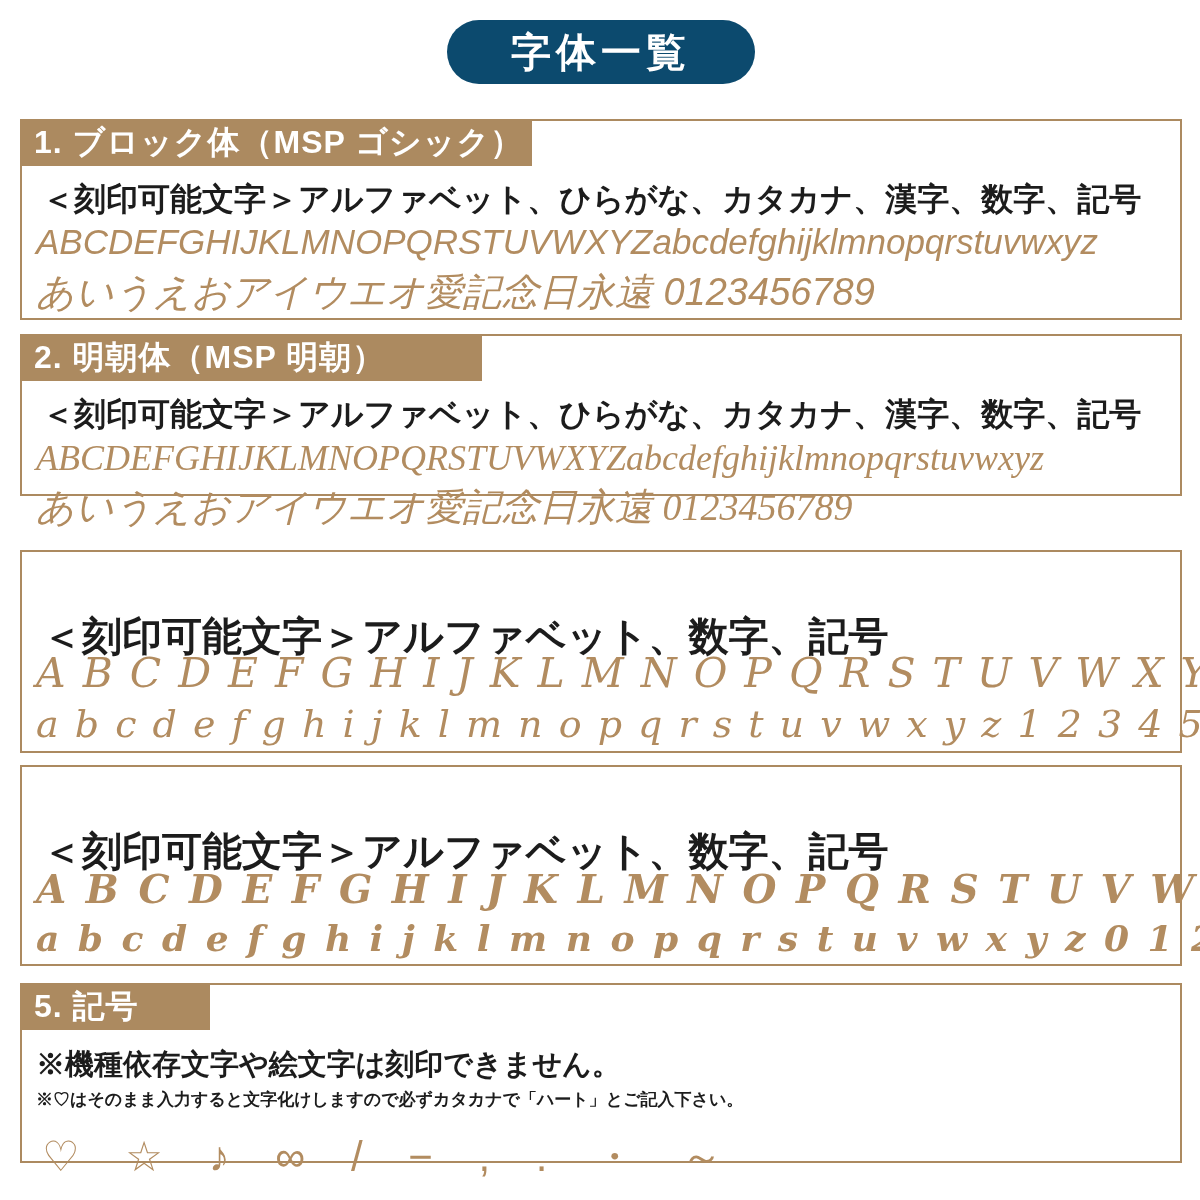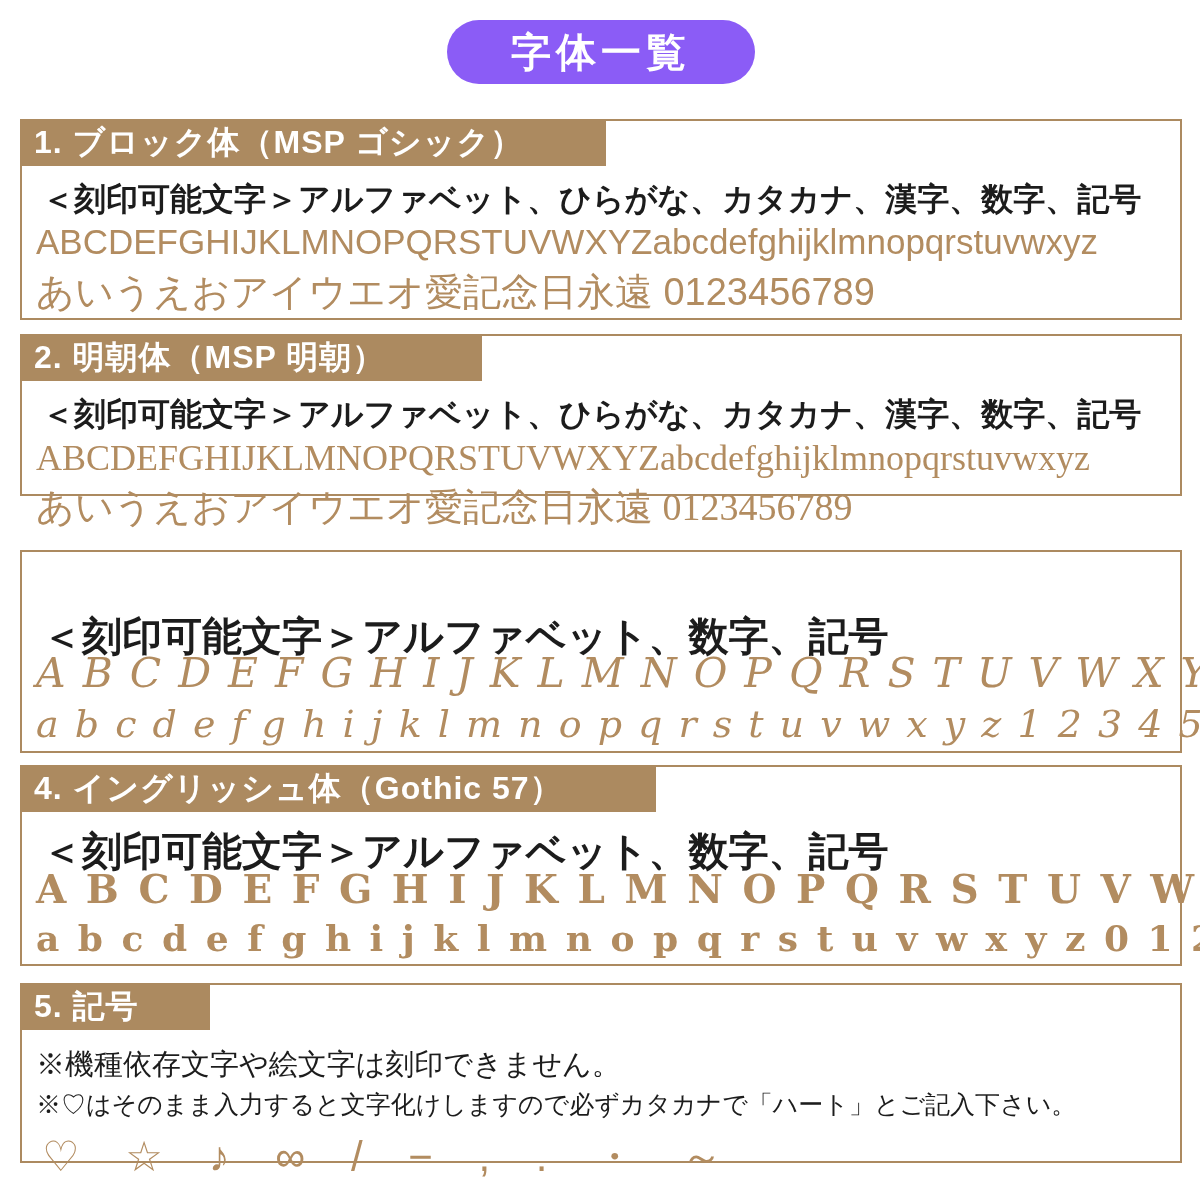--- a/index.html
+++ b/index.html
@@ -2,64 +2,64 @@
 <html><head>
 <meta charset="utf-8">
 <style>
   html,body{margin:0;padding:0;}
   body{
     width:1200px;height:1200px;position:relative;background:#ffffff;
     font-family:"Liberation Sans", sans-serif;overflow:hidden;
   }
   .title-pill{
     position:absolute;top:20px;left:447px;width:308px;height:64px;
-    background:#8b5cf6;border-radius:34px;color:#ffffff;
+    background:#0c4a6e;border-radius:34px;color:#ffffff;
     font-size:40px;font-weight:700;letter-spacing:5px;
     display:flex;align-items:center;justify-content:center;
   }
   .box{
     position:absolute;left:20px;width:1162px;box-sizing:border-box;
     border:2px solid #ac8a60;background:#ffffff;
   }
   .s1{top:119px;height:201px}
   .s2{top:334px;height:162px}
   .s3{top:550px;height:203px}
   .s4{top:765px;height:201px}
   .s5{top:983px;height:180px}
   .bar{
     position:absolute;top:-2px;left:-2px;height:47px;background:#ac8a60;
     color:#ffffff;font-weight:700;font-size:32px;line-height:47px;
     padding-left:14px;box-sizing:border-box;white-space:nowrap;letter-spacing:1px;
   }
-  .bar-1{width:586px}
+  .bar-1{width:512px}
   .bar-2{width:462px}
   .bar-3{width:456px}
   .bar-4{width:636px}
   .bar-5{width:190px}
   .allowed{
     position:absolute;top:57px;left:20px;color:#1c1c1c;font-weight:700;
     font-size:32px;white-space:nowrap;letter-spacing:0;
   }
   .allowed-sm{font-size:40px;}
   .sample{
-    position:absolute;left:14px;color:#b28c60;white-space:nowrap;
+    position:absolute;left:14px;color:#b28c60;white-space:nowrap;font-style:italic;
   }
   .gothic-lat{top:101px;font-size:35px;font-family:"Liberation Sans",sans-serif;}
   .gothic-jp {top:146px;font-size:38px;font-family:"Liberation Sans",sans-serif;}
   .mincho-lat{top:101px;font-size:36px;font-family:"Liberation Serif",serif;}
   .mincho-jp {top:146px;font-size:38px;font-family:"Liberation Serif",serif;}
   .script-cap{top:97px; font-size:41px;font-style:italic;letter-spacing:2px;font-family:"DejaVu Serif",serif;}
   .script-low{top:150px;font-size:38px;font-style:italic;letter-spacing:2px;font-family:"DejaVu Serif",serif;}
   .black-cap{top:99px; font-size:39px;font-weight:700;letter-spacing:3px;font-family:"DejaVu Serif",serif;}
   .black-low{top:150px;font-size:36px;font-weight:700;letter-spacing:3px;font-family:"DejaVu Serif",serif;}
   .note{
-    position:absolute;left:14px;color:#1c1c1c;font-weight:400;white-space:nowrap;
+    position:absolute;left:14px;color:#1c1c1c;font-weight:700;white-space:nowrap;
   }
   .note-1{top:60px;font-size:29px;}
-  .note-2{top:103px;font-size:25px;}
+  .note-2{top:103px;font-size:17px;}
   .symbols-row{
     position:absolute;top:144px;left:20px;color:#b28c60;font-size:42px;
     letter-spacing:8px;word-spacing:18px;white-space:nowrap;
   }
 </style>
 </head>
 <body>
 
 <main>
 
@@ -79,21 +79,20 @@
     <div class="sample mincho-jp">あいうえおアイウエオ愛記念日永遠 0123456789</div>
   </section>
 
   <section class="box s3">
     <div class="allowed allowed-sm">＜刻印可能文字＞アルファベット、数字、記号</div>
     <div class="sample script-cap">A B C D E F G H I J K L M N O P Q R S T U V W X Y Z</div>
     <div class="sample script-low">a b c d e f g h i j k l m n o p q r s t u v w x y z   1 2 3 4 5 6 7 8 9</div>
   </section>
 
   <section class="box s4">
-    <div class="bar bar-4">4. イングリッシュ体（Gothic 57）</div>
     <div class="allowed allowed-sm">＜刻印可能文字＞アルファベット、数字、記号</div>
     <div class="sample black-cap">A B C D E F G H I J K L M N O P Q R S T U V W X Y Z</div>
     <div class="sample black-low">a b c d e f g h i j k l m n o p q r s t u v w x y z   0 1 2 3 4 5 6 7 8 9</div>
   </section>
 
   <section class="box s5">
     <div class="bar bar-5">5. 記号</div>
     <div class="note note-1">※機種依存文字や絵文字は刻印できません。</div>
     <div class="note note-2">※♡はそのまま入力すると文字化けしますので必ずカタカナで「ハート」とご記入下さい。</div>
     <div class="symbols-row">♡ ☆ ♪ ∞ / − , . ・ ～</div>

